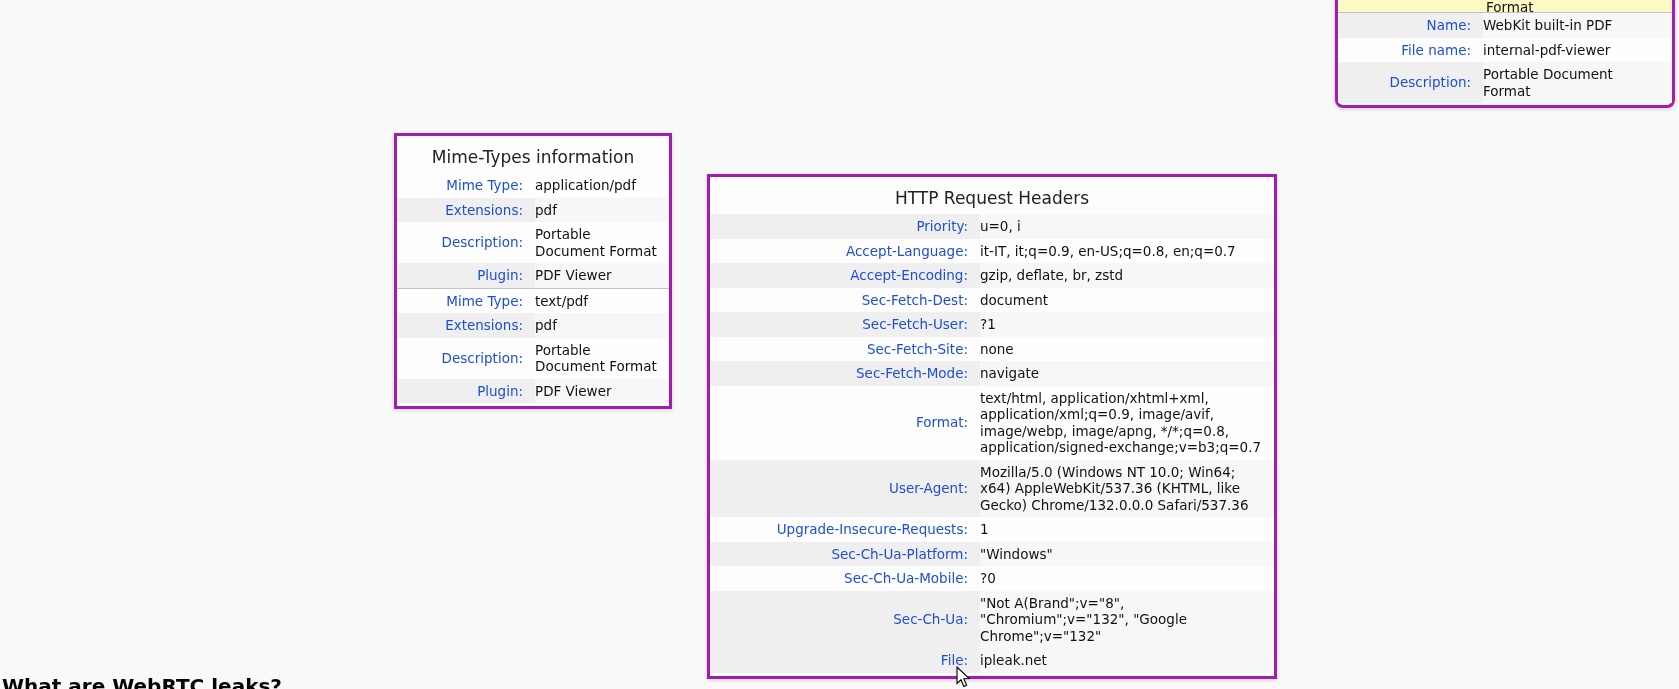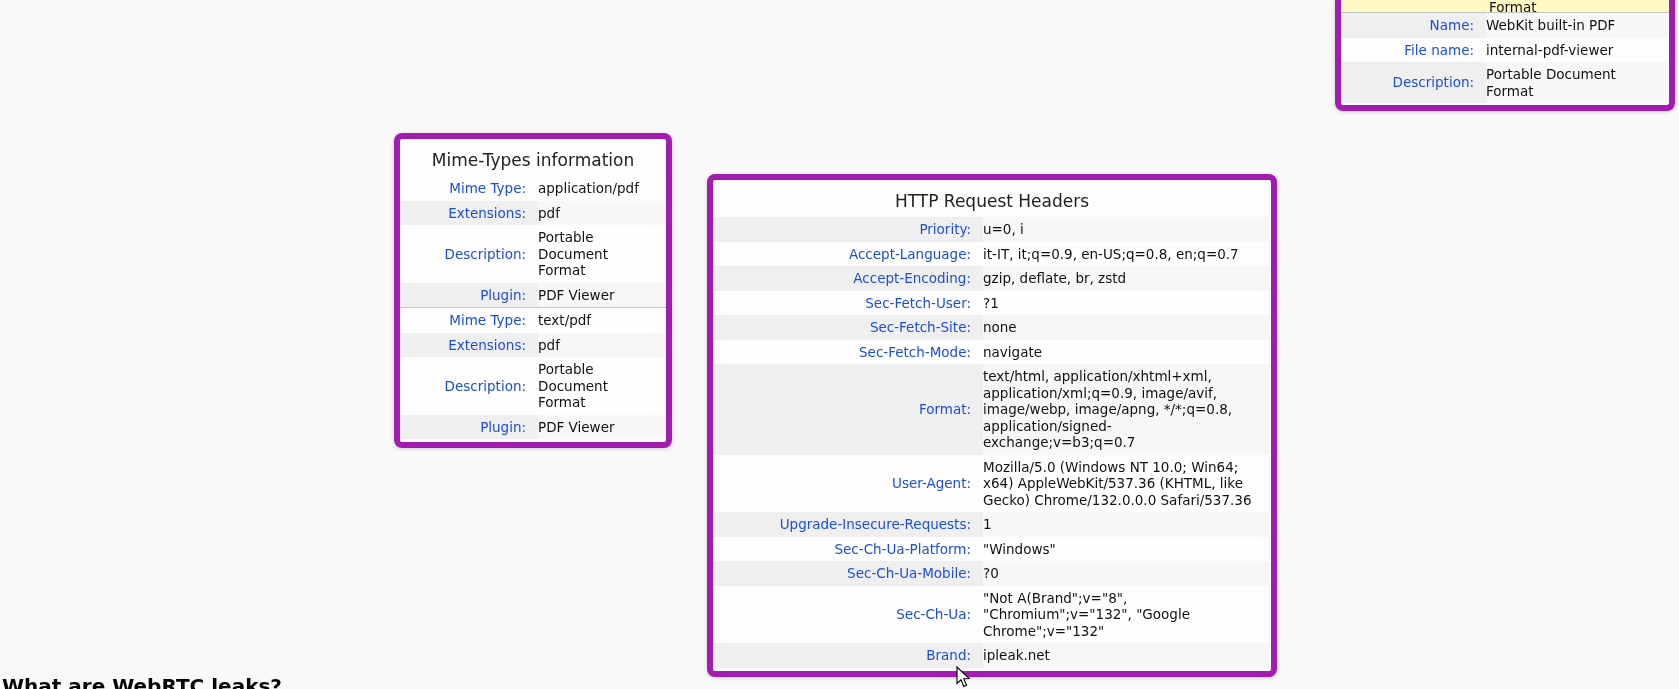--- a/index.html
+++ b/index.html
@@ -7,22 +7,22 @@
     width: 1679px; height: 689px;
     overflow: hidden;
     background: #f9f9f9;
     font-family: "DejaVu Sans", sans-serif;
     color: #1c1c1c;
     position: relative;
   }
   .panel {
     position: absolute;
     background: #fdfdfd;
-    border: 6px solid #a21caf;
-    border-radius: 8px;
+    border: 3px solid #a21caf;
+    border-radius: 0;
     box-shadow: 0 1px 4px rgba(0,0,0,0.18);
   }
   .panel-title {
     text-align: center;
     font-size: 17px;
     color: #222;
     padding: 11px 8px 6px 8px;
   }
   .panel-subtitle {
     text-align: center;
@@ -175,20 +175,24 @@
   <tr>
     <th>Accept-Language:</th>
     <td><span class="val-inner">it-IT, it;q=0.9, en-US;q=0.8, en;q=0.7</span></td>
   </tr>
 
   <tr>
     <th>Accept-Encoding:</th>
     <td><span class="val-inner">gzip, deflate, br, zstd</span></td>
   </tr>
 
+  <tr>
+    <th>Sec-Fetch-Dest:</th>
+    <td><span class="val-inner">document</span></td>
+  </tr>
 
   <tr>
     <th>Sec-Fetch-User:</th>
     <td><span class="val-inner">?1</span></td>
   </tr>
 
   <tr>
     <th>Sec-Fetch-Site:</th>
     <td><span class="val-inner">none</span></td>
   </tr>
@@ -222,21 +226,21 @@
     <th>Sec-Ch-Ua-Mobile:</th>
     <td><span class="val-inner">?0</span></td>
   </tr>
 
   <tr>
     <th>Sec-Ch-Ua:</th>
     <td><span class="val-inner">"Not A(Brand";v="8", "Chromium";v="132", "Google Chrome";v="132"</span></td>
   </tr>
 
   <tr>
-    <th>Brand:</th>
+    <th>File:</th>
     <td><span class="val-inner">ipleak.net</span></td>
   </tr>
 </tbody>
   </table>
 </div>
 
 <h2 id="footer-heading">What are WebRTC leaks?</h2>
 
 <svg id="cursor" viewBox="0 0 16 23" xmlns="http://www.w3.org/2000/svg">
   <polygon points="1,1 1,17.5 5,13.8 7.8,20.5 10.6,19.3 7.8,12.8 13.2,12.6" fill="#ffffff" stroke="#000000" stroke-width="1.1" stroke-linejoin="miter"></polygon>

